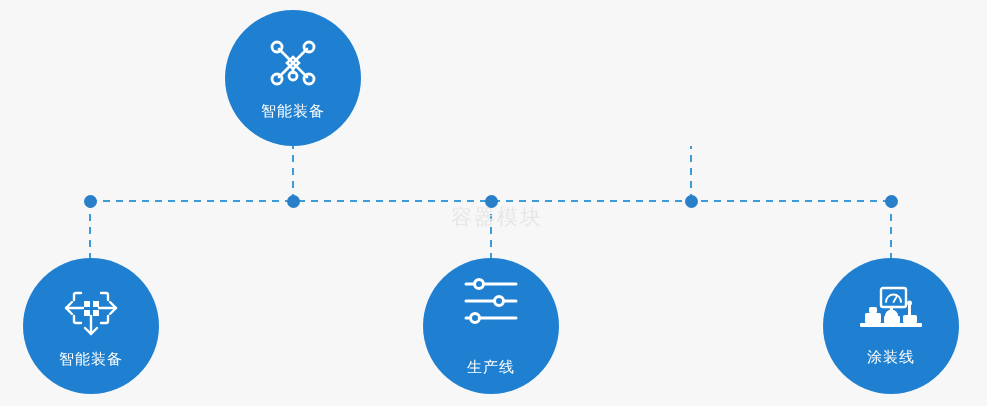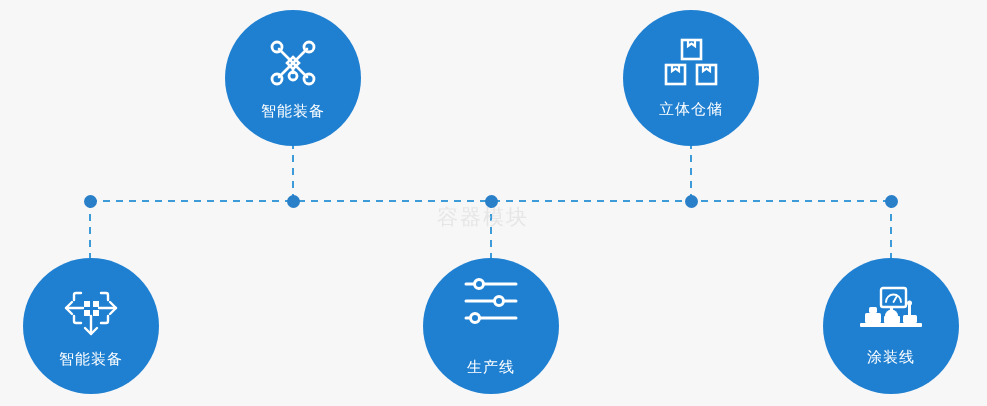--- a/index.html
+++ b/index.html
@@ -26,21 +26,21 @@
     top: 0;
     width: 987px;
     height: 406px;
     pointer-events: none;
   }
   .watermark {
     position: absolute;
     left: 437px;
     top: 203px;
     width: 120px;
-    text-align: left;
+    text-align: center;
     font-size: 21px;
     letter-spacing: 2px;
     color: #e6e6e6;
     font-family: "DejaVu Sans", "Liberation Sans", sans-serif;
     user-select: none;
   }
   .node {
     position: absolute;
     width: 13px;
     height: 13px;
@@ -110,35 +110,20 @@
           <circle cx="44" cy="12" r="5"></circle>
           <circle cx="12" cy="44" r="5"></circle>
           <circle cx="44" cy="44" r="5"></circle>
           <circle cx="28" cy="41" r="4"></circle>
         </g>
       </svg>
     </span>
     <span class="circle-label">智能装备</span>
   </div>
 
-  <div class="circle" style="left:623px; top:10px; width:136px; height:136px;">
-    <span class="icon-wrap">
-      <svg width="56" height="52" viewBox="0 0 56 52">
-        <g stroke="#ffffff" stroke-width="2.6" fill="none">
-          <rect x="19" y="3" width="19" height="19"></rect>
-          <path d="M25 3 v6 l3.5 -2.5 L32 9 V3" stroke-width="2.2"></path>
-          <rect x="3" y="28" width="19" height="19"></rect>
-          <path d="M9 28 v6 l3.5 -2.5 L16 34 V28" stroke-width="2.2"></path>
-          <rect x="34" y="28" width="19" height="19"></rect>
-          <path d="M40 28 v6 l3.5 -2.5 L47 34 V28" stroke-width="2.2"></path>
-        </g>
-      </svg>
-    </span>
-    <span class="circle-label">立体仓储</span>
-  </div>
 
   <div class="circle" style="left:23px; top:258px; width:136px; height:136px;">
     <span class="icon-wrap">
       <svg width="58" height="56" viewBox="0 0 58 56">
         <g stroke="#ffffff" stroke-width="2.4" fill="none" stroke-linecap="round" stroke-linejoin="round">
           <path d="M19 10 h-5 a2 2 0 0 0 -2 2 v5"></path>
           <path d="M39 10 h5 a2 2 0 0 1 2 2 v5"></path>
           <path d="M12 33 v5 a2 2 0 0 0 2 2 h5"></path>
           <path d="M46 33 v5 a2 2 0 0 1 -2 2 h-5"></path>
           <line x1="4" y1="25" x2="21" y2="25"></line>

